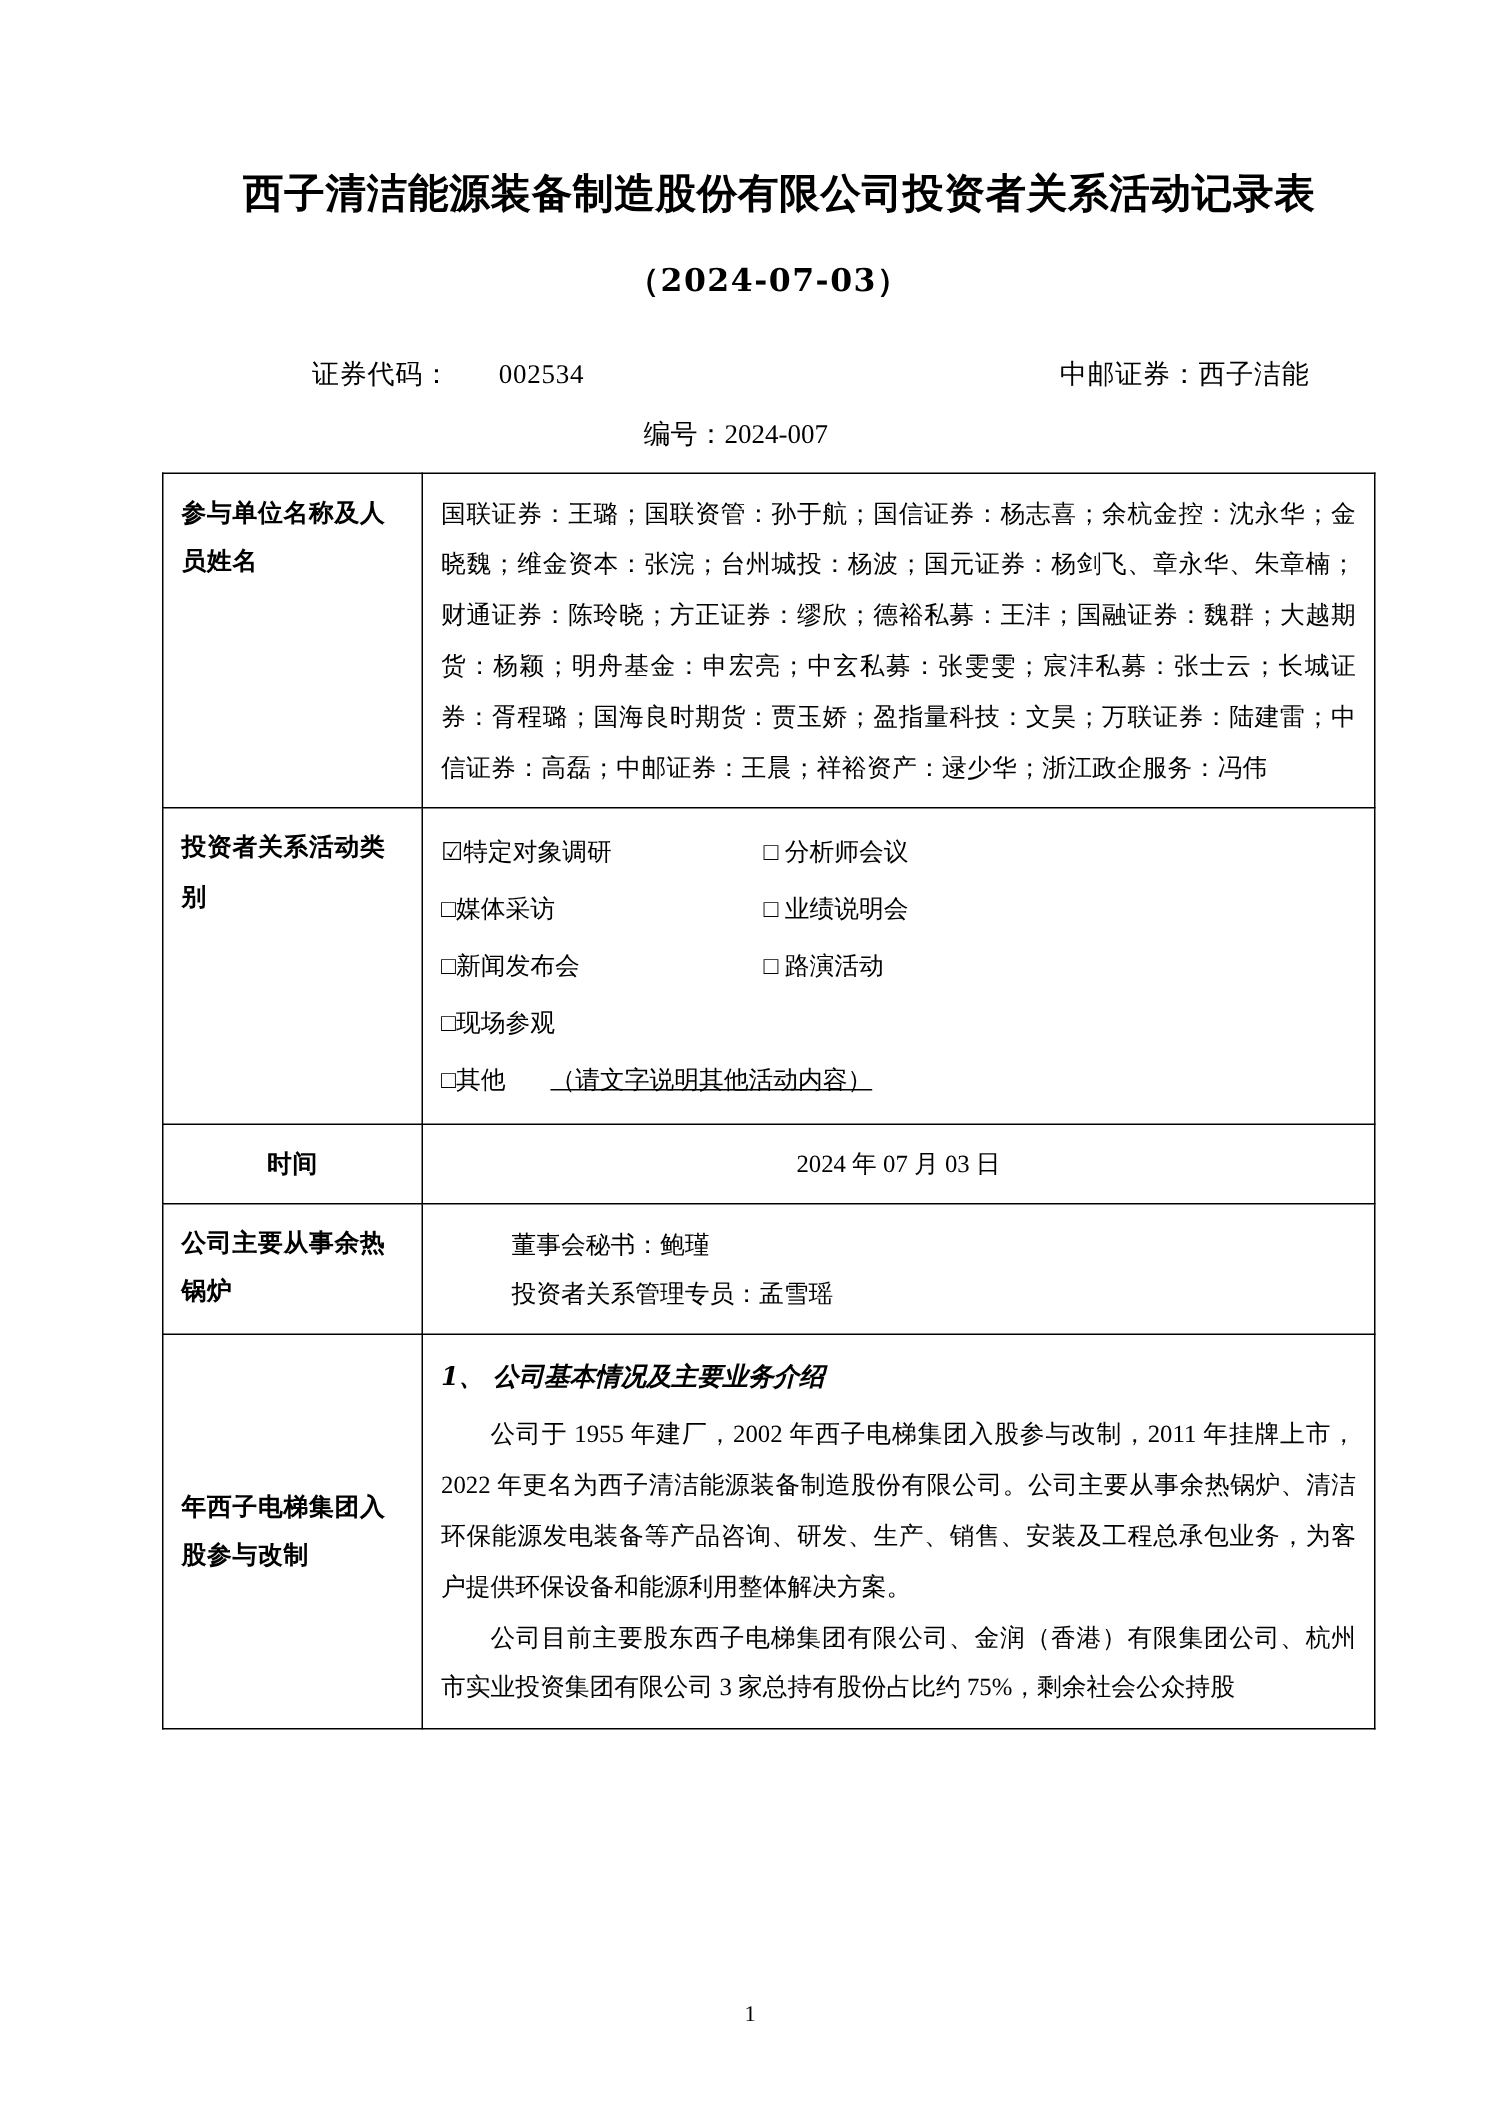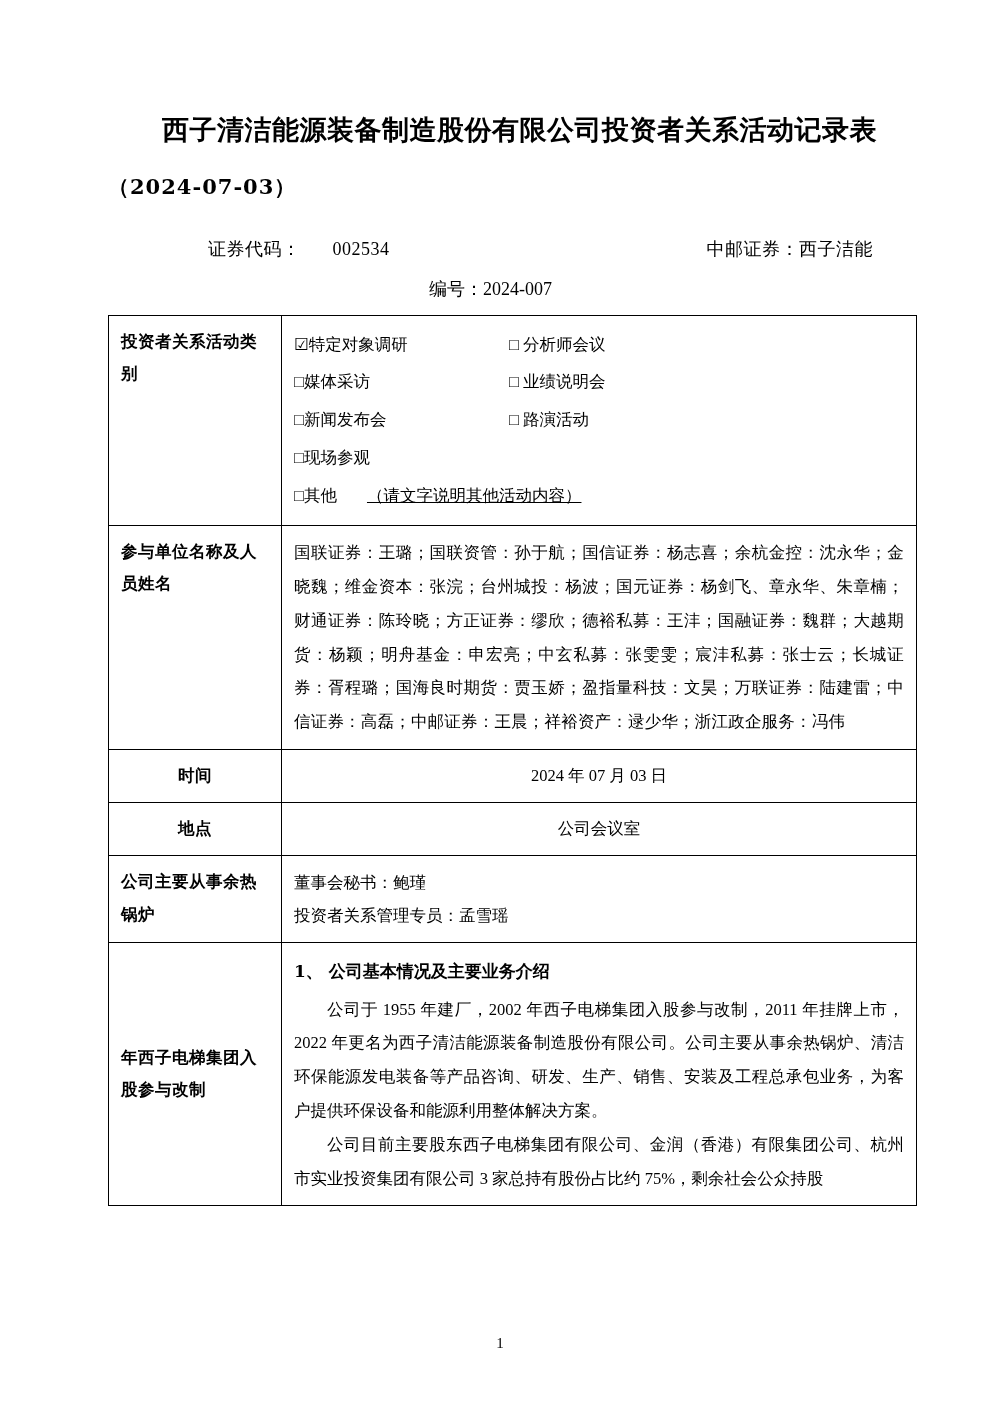--- a/index.html
+++ b/index.html
@@ -27,20 +27,21 @@
     font-size: 27px;
     line-height: 1.5;
     text-align: left;
     margin: 0 0 0 54px;
     letter-spacing: 0.5px;
   }
   .doc-subtitle {
     font-family: "DejaVu Serif", serif;
     font-weight: bold;
     font-size: 21px;
+    text-align: center;
     margin: 22px 0 16px 0;
     letter-spacing: 1px;
   }
   .code-row {
     display: flex;
     justify-content: space-between;
     margin: 36px 0 0 0;
     font-size: 18px;
     padding: 0 44px 0 100px;
     text-align: center;
@@ -87,36 +88,37 @@
     text-align: justify;
     line-height: 2.05;
     letter-spacing: 0.2px;
   }
   .tight td { padding-top: 7px; padding-bottom: 7px; text-align: center; }
   .sec-title {
     font-family: "DejaVu Serif", serif;
     font-weight: bold;
     font-size: 17px;
     margin: 2px 0 4px 0;
+    font-style: italic;
   }
   .para {
     text-indent: 2em;
     text-align: justify;
     line-height: 2.05;
     margin: 0;
   }
   .page-num {
     position: absolute;
     bottom: 62px;
     left: 0;
     width: 1000px;
     text-align: center;
     font-size: 15px;
   }
-  .host-line { line-height: 2.0; }
+  .host-line { line-height: 2.0; margin-left: 47px; }
 </style>
 </head>
 <body>
 
 <div class="page">
 
   <div class="doc-title">西子清洁能源装备制造股份有限公司投资者关系活动记录表</div>
 
   <div class="doc-subtitle">（2024-07-03）</div>
 
@@ -131,20 +133,27 @@
     </div>
   </div>
 
   <div class="num-row">
     <span>编号：</span><span>2024-007</span>
   </div>
 
   <table class="main">
     <tbody>
       <tr>
+        <td class="label">参与单位名称及人员姓名</td>
+        <td class="content">
+          <div class="cell-text">国联证券：王璐；国联资管：孙于航；国信证券：杨志喜；余杭金控：沈永华；金晓魏；维金资本：张浣；台州城投：杨波；国元证券：杨剑飞、章永华、朱章楠；财通证券：陈玲晓；方正证券：缪欣；德裕私募：王沣；国融证券：魏群；大越期货：杨颖；明舟基金：申宏亮；中玄私募：张雯雯；宸沣私募：张士云；长城证券：胥程璐；国海良时期货：贾玉娇；盈指量科技：文昊；万联证券：陆建雷；中信证券：高磊；中邮证券：王晨；祥裕资产：逯少华；浙江政企服务：冯伟</div>
+        </td>
+      </tr>
+
+      <tr>
         <td class="label">投资者关系活动类别</td>
         <td class="content">
           <div class="chk-line">
             <span class="chk-item first">☑<span>特定对象调研</span></span>
             <span class="chk-item">□ <span>分析师会议</span></span>
           </div>
           <div class="chk-line">
             <span class="chk-item first">□<span>媒体采访</span></span>
             <span class="chk-item">□ <span>业绩说明会</span></span>
           </div>
@@ -156,36 +165,25 @@
             <span class="chk-item first">□<span>现场参观</span></span>
           </div>
           <div class="chk-line">
             <span class="chk-item">□<span>其他</span></span>
             <span style="display:inline-block;width:30px;"></span>
             <span class="chk-item chk-under">（请文字说明其他活动内容）</span>
           </div>
         </td>
       </tr>
 
-      <tr>
-        <td class="label">参与单位名称及人员姓名</td>
-        <td class="content">
-          <div class="cell-text">国联证券：王璐；国联资管：孙于航；国信证券：杨志喜；余杭金控：沈永华；金晓魏；维金资本：张浣；台州城投：杨波；国元证券：杨剑飞、章永华、朱章楠；财通证券：陈玲晓；方正证券：缪欣；德裕私募：王沣；国融证券：魏群；大越期货：杨颖；明舟基金：申宏亮；中玄私募：张雯雯；宸沣私募：张士云；长城证券：胥程璐；国海良时期货：贾玉娇；盈指量科技：文昊；万联证券：陆建雷；中信证券：高磊；中邮证券：王晨；祥裕资产：逯少华；浙江政企服务：冯伟</div>
-        </td>
-      </tr>
-
       <tr class="tight">
         <td class="label mid">时间</td>
         <td class="content">2024 年 07 月 03 日</td>
       </tr>
 
-      <tr class="tight">
-        <td class="label mid">地点</td>
-        <td class="content">公司会议室</td>
-      </tr>
 
       <tr>
         <td class="label">公司主要从事余热锅炉</td>
         <td class="content">
           <div class="host-line">董事会秘书：鲍瑾</div>
           <div class="host-line">投资者关系管理专员：孟雪瑶</div>
         </td>
       </tr>
 
       <tr>

